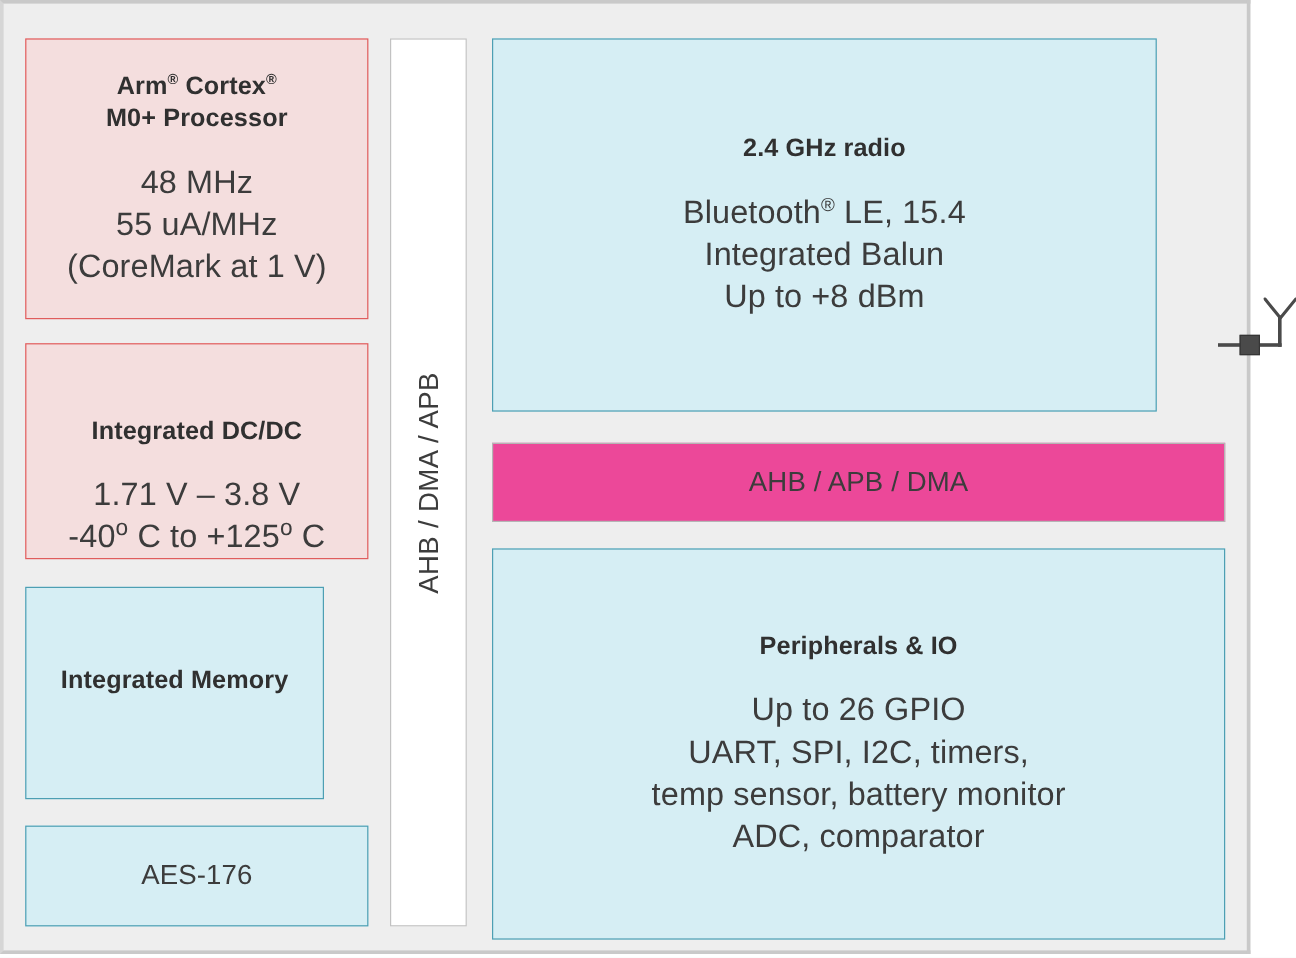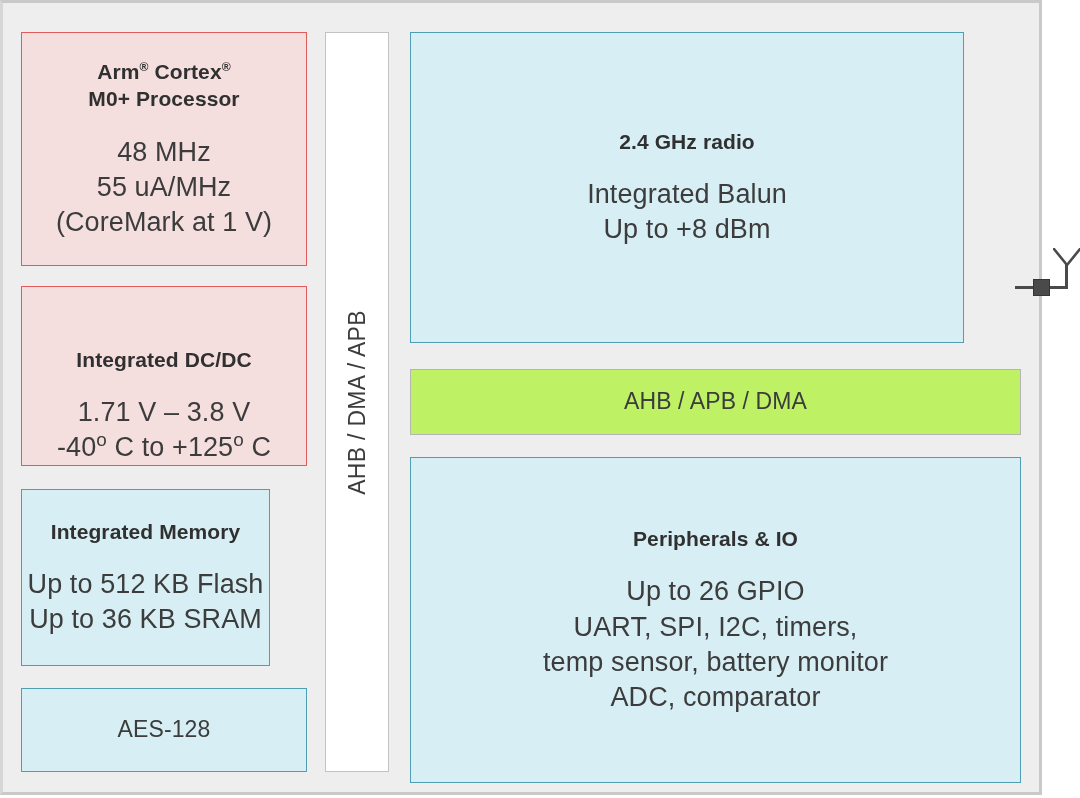--- a/index.html
+++ b/index.html
@@ -58,21 +58,21 @@
 
   .pink {
     background: #f4dede;
     border: 1.6px solid #e05c5c;
   }
   .blue {
     background: #d6eef4;
     border: 1.6px solid #4d9fb3;
   }
   .white {
-    background: #bef264;
+    background: #ec4899;
     border: 1.6px solid #b5b5b5;
   }
 
   sup.reg {
     font-size: 0.58em;
     vertical-align: super;
     line-height: 0;
   }
   sup.deg {
     font-size: 0.70em;
@@ -178,38 +178,35 @@
     <div class="gap-title-body"></div>
     <div class="body">
       <span class="ln">1.71 V – 3.8 V</span>
       <span class="ln"><span>-40</span><sup class="deg">o</sup><span> C to +125</span><sup class="deg">o</sup><span> C</span></span>
     </div>
   </div>
 
   <div id="block-memory" class="block blue">
     <div class="title">Integrated Memory</div>
     <div class="gap-title-body"></div>
-    <div class="body">
-      <span class="ln">Up to 512 KB Flash</span>
-      <span class="ln">Up to 36 KB SRAM</span>
-    </div>
   </div>
 
   <div id="block-aes" class="block blue">
-    <div class="body">AES-128</div>
+    <div class="body">AES-176</div>
   </div>
 
   <div id="block-bus">
     <span class="vtext">AHB / DMA / APB</span>
   </div>
 
   <div id="block-radio" class="block blue">
     <div class="title">2.4 GHz radio</div>
     <div class="gap-title-body"></div>
     <div class="body">
+      <span class="ln"><span>Bluetooth</span><sup class="reg">®</sup><span> LE, 15.4</span></span>
       <span class="ln">Integrated Balun</span>
       <span class="ln">Up to +8 dBm</span>
     </div>
   </div>
 
   <div id="block-ahbbus" class="block white">
     <div class="body">AHB / APB / DMA</div>
   </div>
 
   <div id="block-periph" class="block blue">

